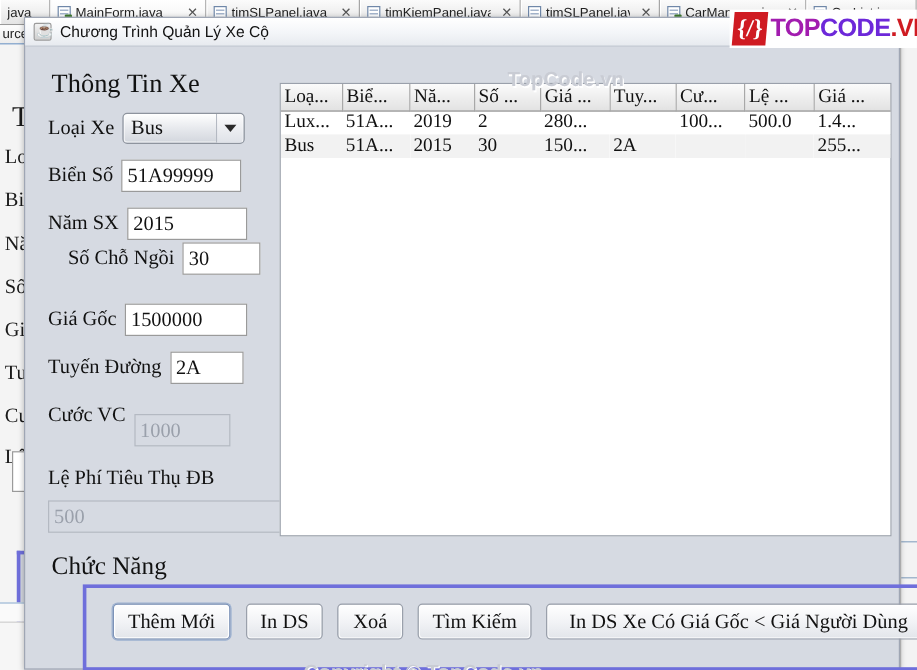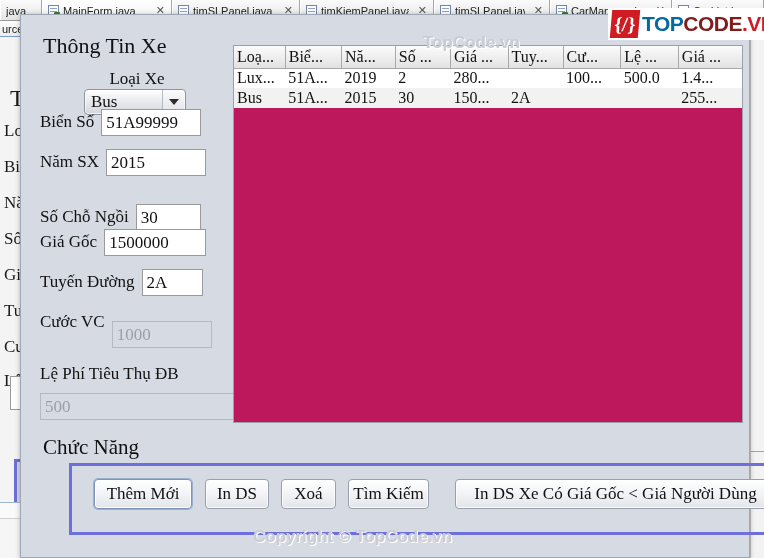--- a/index.html
+++ b/index.html
@@ -119,22 +119,22 @@
     display: flex; align-items: center; justify-content: center;
     font-family: "Liberation Serif", serif; font-weight: bold;
     color: #ffffff; font-size: 20px; line-height: 1;
     transform: skewX(-5deg);
   }
   #logo .wordmark {
     font-family: "Liberation Sans", sans-serif;
     font-weight: bold; font-size: 21px; letter-spacing: -0.5px;
     white-space: nowrap;
   }
-  #logo .wm-top { color: #0369a1; }
-  #logo .wm-code { color: #7f1d1d; }
+  #logo .wm-top { color: #a21caf; }
+  #logo .wm-code { color: #6d28d9; }
   #logo .wm-vn { color: #cf1b22; }
 
   
   #dialog {
     position: absolute; left: 20px; top: 14px; width: 730px; height: 544px;
     background: #d6dae2;
     border: 1px solid #9fa6b4;
     box-shadow: 0 1px 5px rgba(0,0,0,.28);
     z-index: 40;
   }
@@ -228,21 +228,21 @@
     width: 195px; height: 27px;
     background: #d6dae2; border: 1px solid #b4b9c2;
     color: #9aa0ab; font-size: 17px;
     font-family: "Liberation Serif", serif;
     padding: 0 4px; line-height: 25px;
   }
 
   
   #table-wrap {
     position: absolute; left: 212px; top: 30px; width: 510px; height: 378px;
-    background: #be185d; border: 1px solid #9aa0ab;
+    background: #ffffff; border: 1px solid #9aa0ab;
     overflow: hidden;
   }
   table#grid { border-collapse: collapse; width: 509px; table-layout: fixed; }
   table#grid th {
     height: 22px; background: linear-gradient(#fbfbfb, #e2e2e2);
     border-right: 1px solid #a8a8a8; border-bottom: 1px solid #a8a8a8;
     font-weight: normal; font-size: 16px; color: #111;
     text-align: left; padding: 0 3px; overflow: hidden; white-space: nowrap;
   }
   table#grid td {
@@ -331,61 +331,65 @@
   </div>
 </div>
 
 <div id="logo">
   <div class="mark">{/}</div>
   <div class="wordmark"><span class="wm-top">TOP</span><span class="wm-code">CODE</span><span class="wm-vn">.VN</span></div>
 </div>
 
 <div id="dialog">
 
+  <div id="titlebar">
+    <div id="title-icon"></div>
+    <div id="title-text">Chương Trình Quản Lý Xe Cộ</div>
+  </div>
 
   <div id="content">
 
     <div class="wmark" id="wmark-top">TopCode.vn</div>
     <div class="wmark" id="wmark-bottom">Copyright © TopCode.vn</div>
 
     <div id="form-panel">
       <div id="form-title">Thông Tin Xe</div>
       <div id="form-rows">
-          <div class="frow" style="top: 36px; flex-direction: column;">
+          <div class="frow" style="top: 36px;">
             <span class="flabel">Loại Xe</span>
             <div id="combo">
               <span id="combo-value">Bus</span>
               <span id="combo-arrow">
                 <i></i>
               </span>
             </div>
           </div>
           <div class="frow" style="top: 75px;">
             <span class="flabel">Biển Số</span>
             <div class="finput" style="width: 100px; line-height: 25px;">51A99999</div>
           </div>
           <div class="frow" style="top: 115px;">
             <span class="flabel">Năm SX</span>
             <div class="finput" style="width: 100px; line-height: 25px;">2015</div>
           </div>
-          <div class="frow" style="top: 170px;">
+          <div class="frow" style="top: 144px; justify-content: center;">
             <span class="flabel">Số Chỗ Ngồi</span>
             <div class="finput" style="width: 65px; line-height: 25px;">30</div>
           </div>
           <div class="frow" style="top: 195px;">
             <span class="flabel">Giá Gốc</span>
             <div class="finput" style="width: 102px; line-height: 25px;">1500000</div>
           </div>
           <div class="frow" style="top: 235px;">
             <span class="flabel">Tuyến Đường</span>
             <div class="finput" style="width: 61px; line-height: 25px;">2A</div>
           </div>
           <div class="frow" style="top: 275px;">
             <span class="flabel">Cước VC</span>
-            <div class="finput disabled" style="width: 100px; line-height: 25px; margin-top: 24px;">1000</div>
+            <div class="finput disabled" style="width: 80px; line-height: 25px; margin-top: 24px;">1000</div>
           </div>
         </div>
       <div id="lepfi-label">Lệ Phí Tiêu Thụ ĐB</div>
       <div id="lepfi-input">500</div>
     </div>
 
     <div id="table-wrap">
       <table id="grid">
         <colgroup id="grid-cols">
             <col style="width: 40px;">
@@ -436,17 +440,17 @@
             </tr>
           </tbody>
       </table>
     </div>
 
     <div id="func-title">Chức Năng</div>
     <div id="func-box">
         <div class="btn focus" style="left: 22px; width: 98px;">Thêm Mới</div>
         <div class="btn" style="left: 133px; width: 64px;">In DS</div>
         <div class="btn" style="left: 209px; width: 55px;">Xoá</div>
-        <div class="btn" style="left: 276px; width: 81px;">Tìm Kiếm</div>
+        <div class="btn" style="left: 276px; width: 95px;">Tìm Kiếm</div>
         <div class="btn" style="left: 383px; width: 321px;">In DS Xe Có Giá Gốc &lt; Giá Người Dùng</div>
       </div>
   </div>
 </div>
 
 </body></html>

